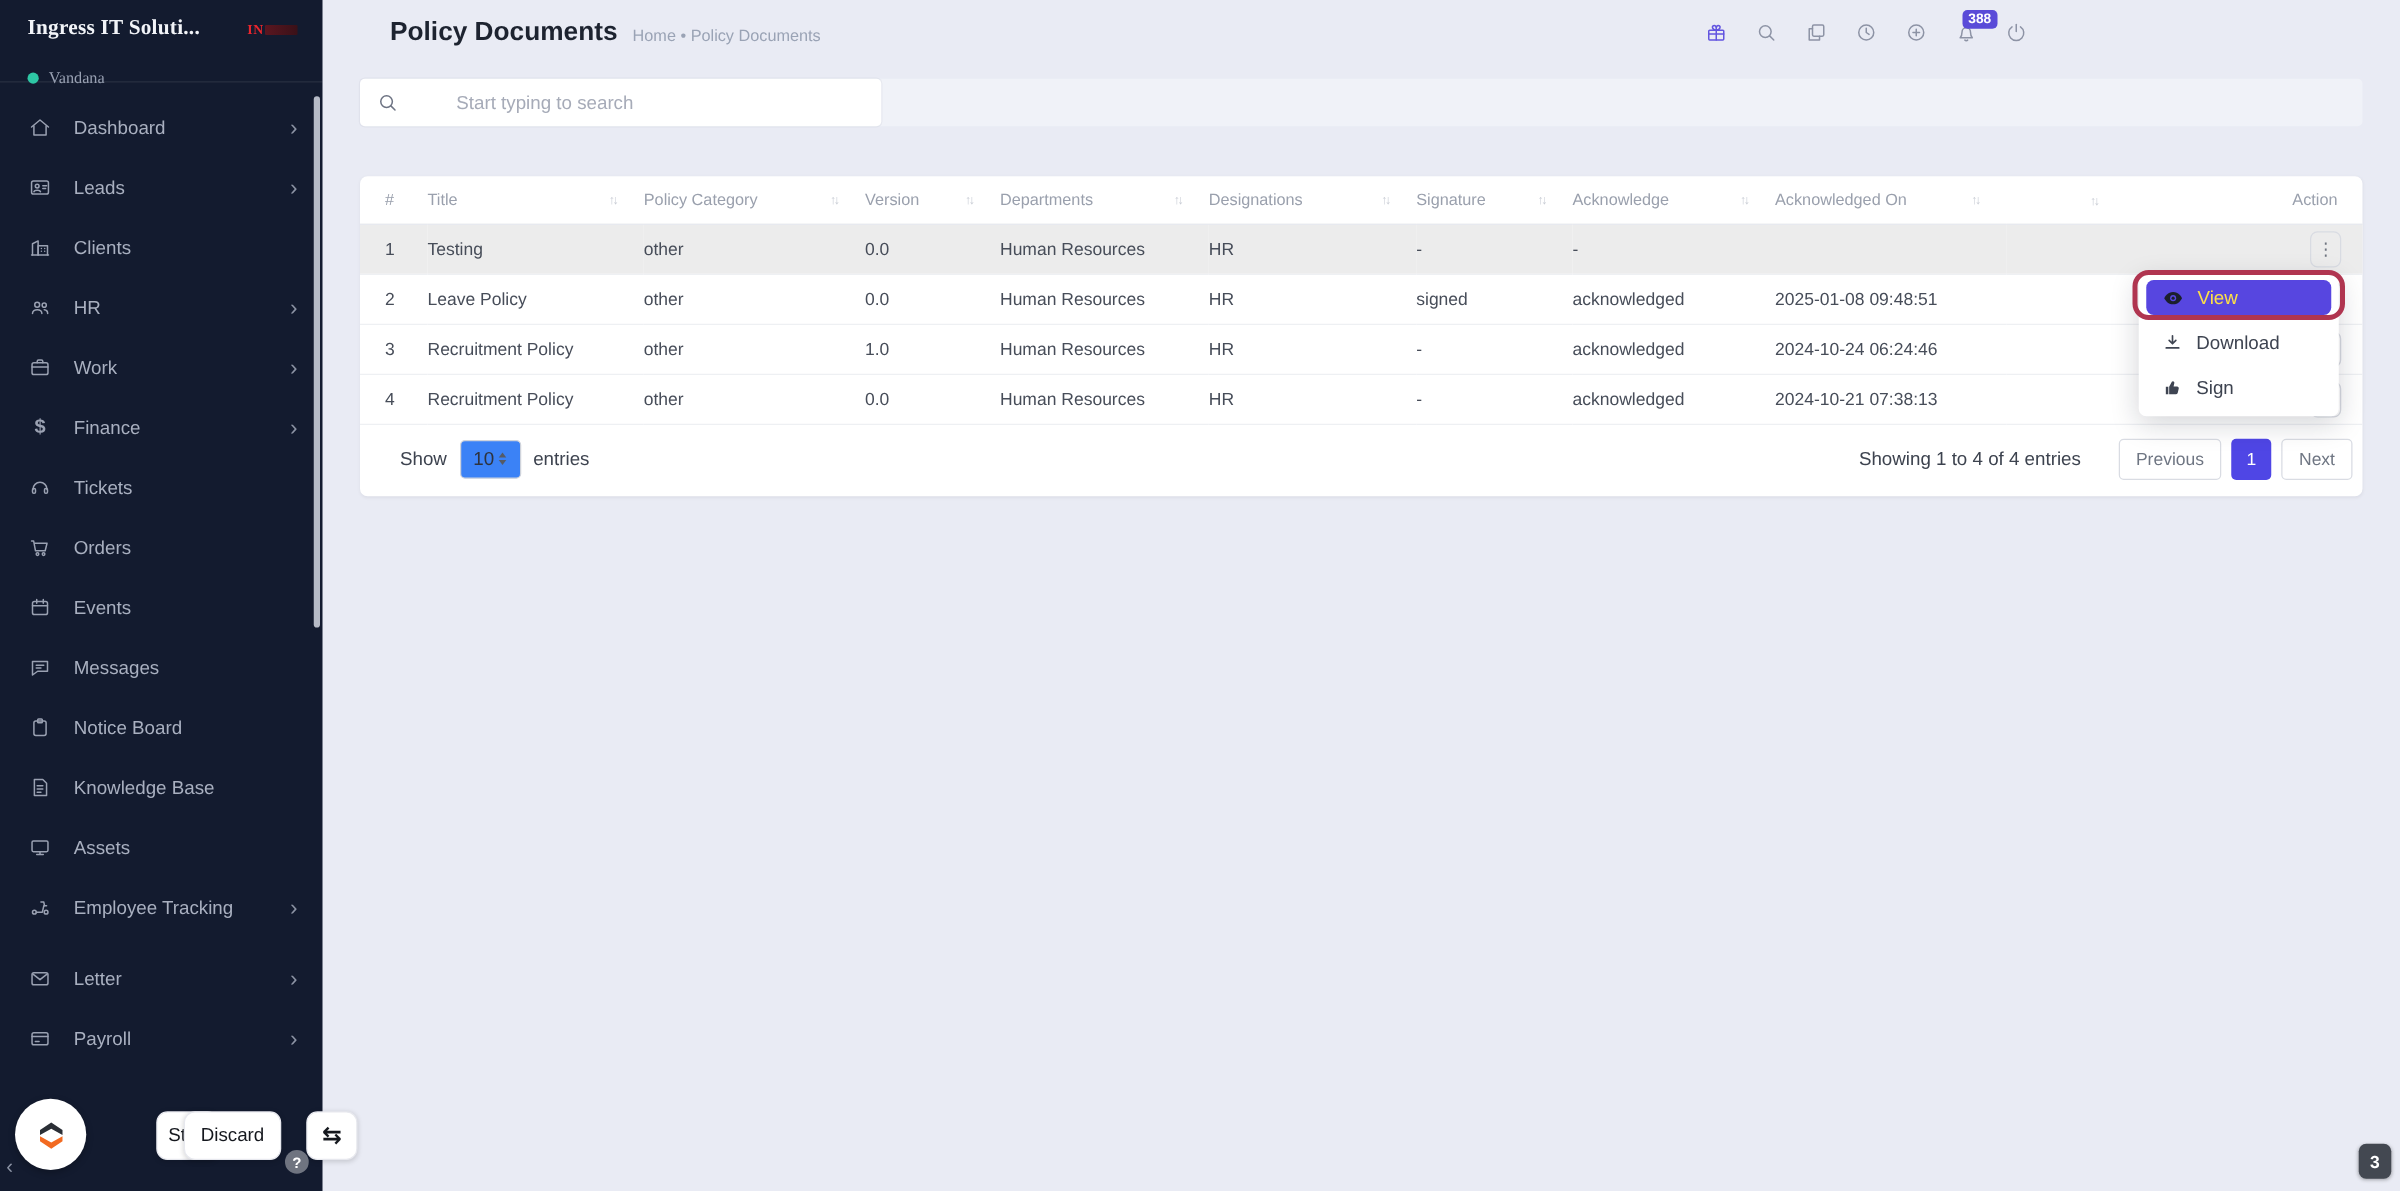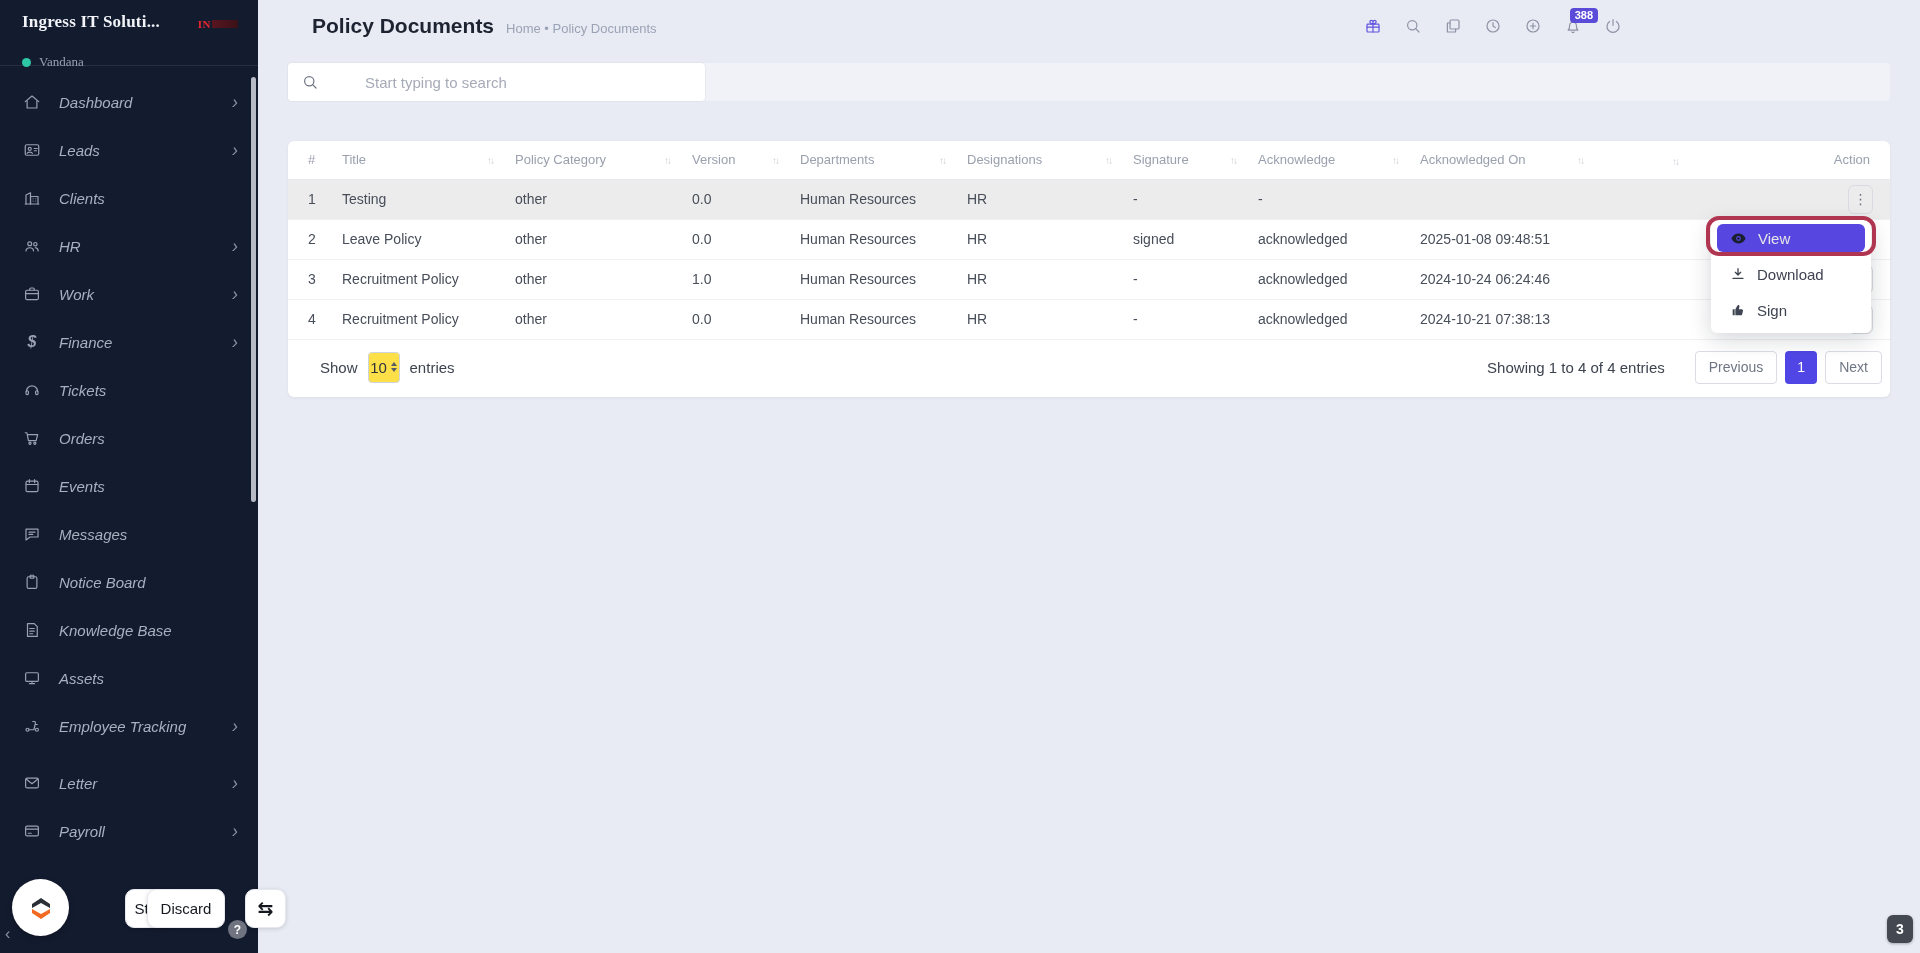--- a/index.html
+++ b/index.html
@@ -10,21 +10,21 @@
   
   .sidebar { position:absolute; left:0; top:0; width:258px; height:953px; background:#131b2f; z-index:2; }
   .side-header { position:relative; height:66px; border-bottom:1px solid rgba(255,255,255,.09); padding:12px 4px 0 22px;font-family:Liberation Serif, serif; }
   .company { color:#f2f4f8; font-size:17px; font-weight:bold; letter-spacing:.2px; white-space:nowrap; }
   .user-row { display:flex; align-items:center; gap:8px; margin-top:22px; }
   .online-dot { width:9px; height:9px; border-radius:50%; background:#2ec7a5; }
   .user-name { color:#98a0b2; font-size:13px; }
   .brand-mark { position:absolute; right:20px; top:18px; display:flex; align-items:center; }
   .brand-in { color:#e8262d; font-weight:bold; font-size:11px; letter-spacing:.5px; }
   .brand-rest { width:26px; height:8px; margin-left:1px; background:linear-gradient(90deg,#5a1620,#3a1118); border-radius:1px; }
-  .side-nav { padding-top:12px;font-style:italic; }
+  .side-nav { padding-top:12px; }
   .side-item { display:flex; align-items:center; height:48px; padding:0 20px 0 22px; color:#a9b0c0; font-size:15px; cursor:pointer; }
   .side-item .ico { width:20px; display:flex; justify-content:center; color:#9aa1b2; flex:none; }
   .side-item .lbl { margin-left:17px; flex:1; white-space:nowrap; }
   .side-item .chev { color:#8c93a4; font-size:18px; line-height:1; }
   .side-item.group-gap { margin-top:9px; }
   .side-scrollbar { position:absolute; right:2px; top:77px; width:5px; height:425px; background:#c9cdd8; border-radius:3px; opacity:.9; }
   .corner-chevron { position:absolute; left:5px; top:925px; color:#8b93a4; font-size:16px; z-index:3; }
 
   
   .topbar { position:absolute; left:258px; top:0; width:1368px; height:52px; display:flex; align-items:center;margin-left:24px; }
@@ -50,35 +50,35 @@
   th.th-num { padding-left:20px; }
   th.th-action { text-align:right; padding-right:20px; }
   td { height:40px; font-size:14px; color:#474d59; border-bottom:1px solid #eef0f3; }
   td.td-num { padding-left:20px; }
   tr.highlight td { background:#ececec; }
   td.td-action { text-align:right; padding-right:17px; }
   .kebab-btn { display:inline-flex; align-items:center; justify-content:center; width:25px; height:29px; border:1px solid #d8dbe2; border-radius:6px; background:transparent; color:#6f7580; font-size:14px; cursor:pointer; line-height:1; }
 
   
   .tfoot { position:absolute; left:12px; bottom:0; width:100%; height:60px; display:flex; align-items:center; padding:0 20px; color:#3d434f; font-size:15px; }
-  .show-select { display:inline-flex; align-items:center; justify-content:center; gap:4px; width:32px; height:31px; border:1px solid #cfd3db; border-radius:4px; margin:0 10px; background:#fde047; cursor:pointer; font-size:15px; color:#2e333d; }
+  .show-select { display:inline-flex; align-items:center; justify-content:center; gap:4px; width:49px; height:31px; border:1px solid #cfd3db; border-radius:4px; margin:0 10px; background:#3b82f6; cursor:pointer; font-size:15px; color:#2e333d; }
   .sel-arrows { display:flex; flex-direction:column; gap:2px; }
   .sel-arrows i { width:0; height:0; border-left:3.5px solid transparent; border-right:3.5px solid transparent; }
   .sel-arrows .up { border-bottom:4.5px solid #555b66; }
   .sel-arrows .dn { border-top:4.5px solid #555b66; }
   .tfoot-right { margin-left:auto; display:flex; align-items:center; }
   .summary { margin-right:22px; }
   .pg-btn { height:33px; border:1px solid #d9dce3; border-radius:4px; background:#fff; color:#6f7683; font-size:14px; font-family:inherit; padding:0 13px; margin-left:8px; cursor:pointer; }
   .pg-current { height:33px; width:32px; border:none; border-radius:4px; background:#4f46e5; color:#fff; font-size:14px; margin-left:8px; cursor:pointer; }
 
   
   .dropdown { position:absolute; left:1711px; top:219px; width:160px; height:114px; background:#fff; border-radius:6px; box-shadow:0 6px 22px rgba(15,20,40,.18); z-index:6; padding-top:3px; }
   .dd-item { display:flex; align-items:center; gap:11px; height:36px; padding-left:19px; font-size:15px; color:#3d4350; cursor:pointer; }
   .dd-item .ico { display:flex; color:#454b58; }
-  .dd-view { position:relative; margin:2px 6px 4px; height:28px; border-radius:6px; background:#5746e0; color:#e5e5e5; display:flex; align-items:center; gap:11px; padding-left:13px; font-size:15px; cursor:pointer; }
+  .dd-view { position:relative; margin:2px 6px 4px; height:28px; border-radius:6px; background:#5746e0; color:#fde047; display:flex; align-items:center; gap:11px; padding-left:13px; font-size:15px; cursor:pointer; }
   .dd-view .ico { display:flex; color:#171a28; }
   .highlight-ring { position:absolute; left:1706px; top:216px; width:170px; height:40px; border:4px solid #b03550; border-radius:13px; z-index:7; pointer-events:none; }
 
   
   .fab-logo { position:absolute; left:12px; top:879px; width:57px; height:57px; border-radius:50%; background:#fff; box-shadow:0 2px 6px rgba(0,0,0,.25); display:flex; align-items:center; justify-content:center; z-index:8; cursor:pointer; }
   .ctl-btn { position:absolute; top:889px; height:39px; background:#fff; border:1px solid #e7e8ee; border-radius:9px; box-shadow:0 1px 4px rgba(0,0,0,.15); display:flex; align-items:center; justify-content:center; font-size:15px; color:#15181e; z-index:8; cursor:pointer; font-family:inherit; }
   .btn-stop { left:77px; width:50px;margin-left:48px; }
   .btn-discard { left:147px; width:78px; }
   .btn-swap { left:245px; width:41px; font-size:19px; font-weight:bold; }
   .help-badge { position:absolute; left:228px; top:920px; width:19px; height:19px; border-radius:50%; background:#6f7480; color:#fff; font-size:12px; font-weight:bold; display:flex; align-items:center; justify-content:center; z-index:9; cursor:pointer; }

